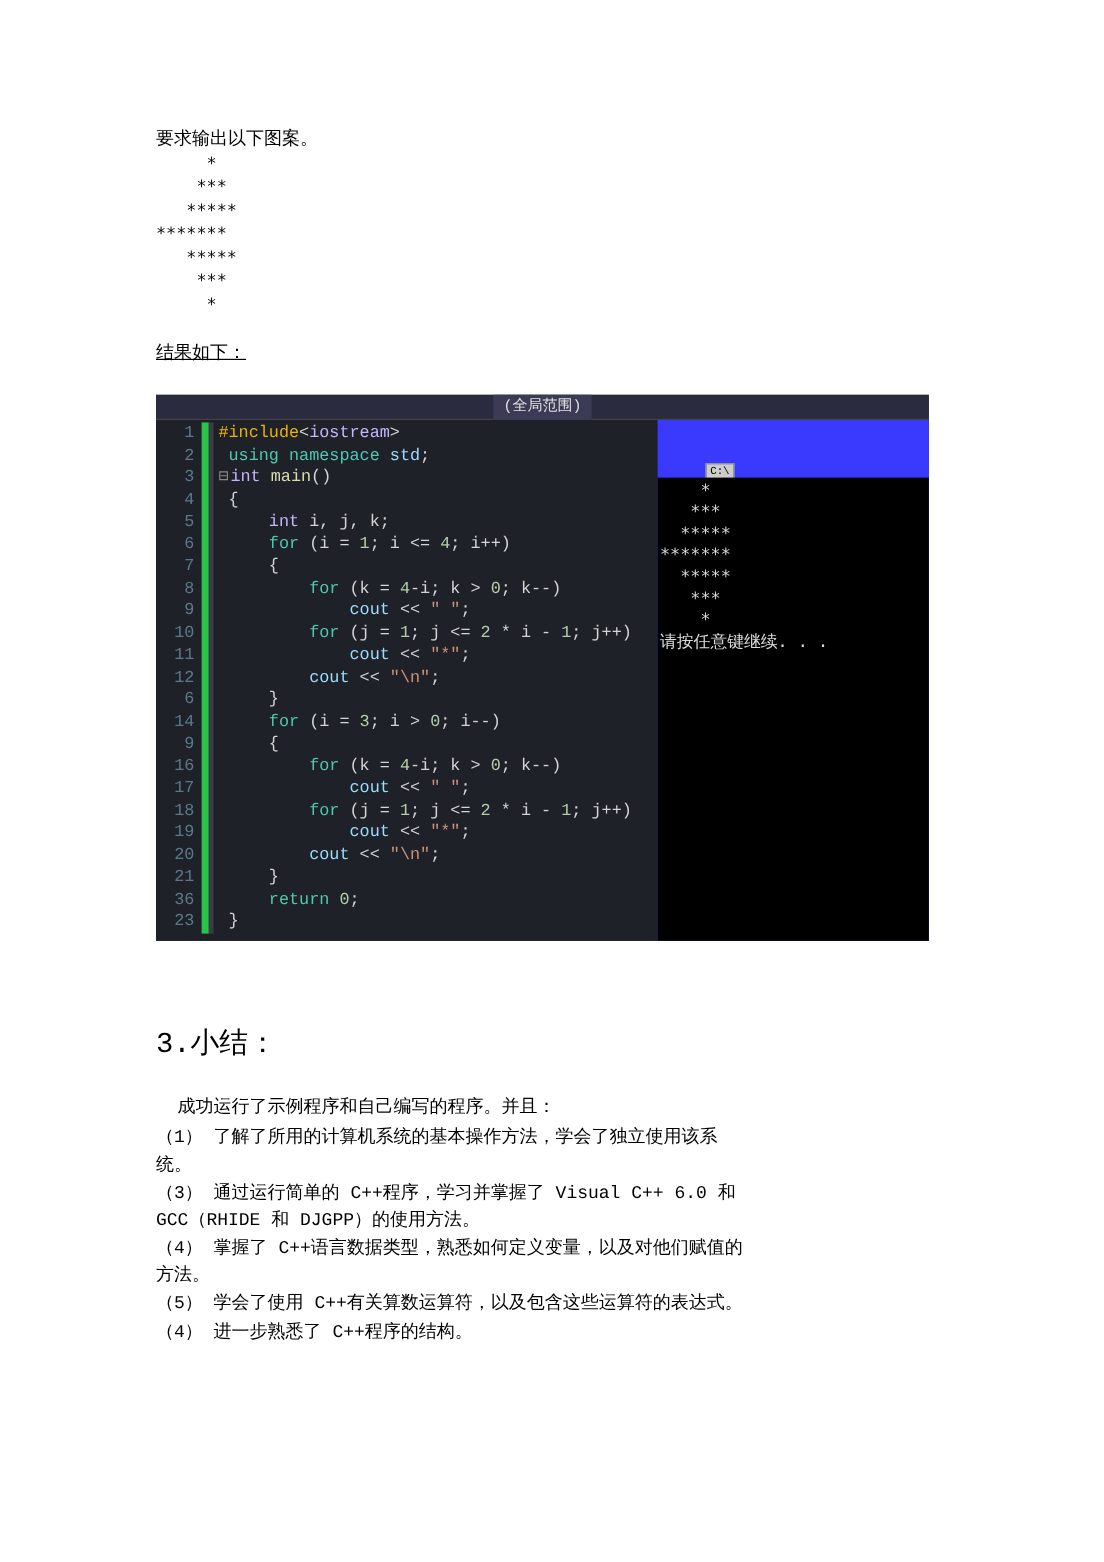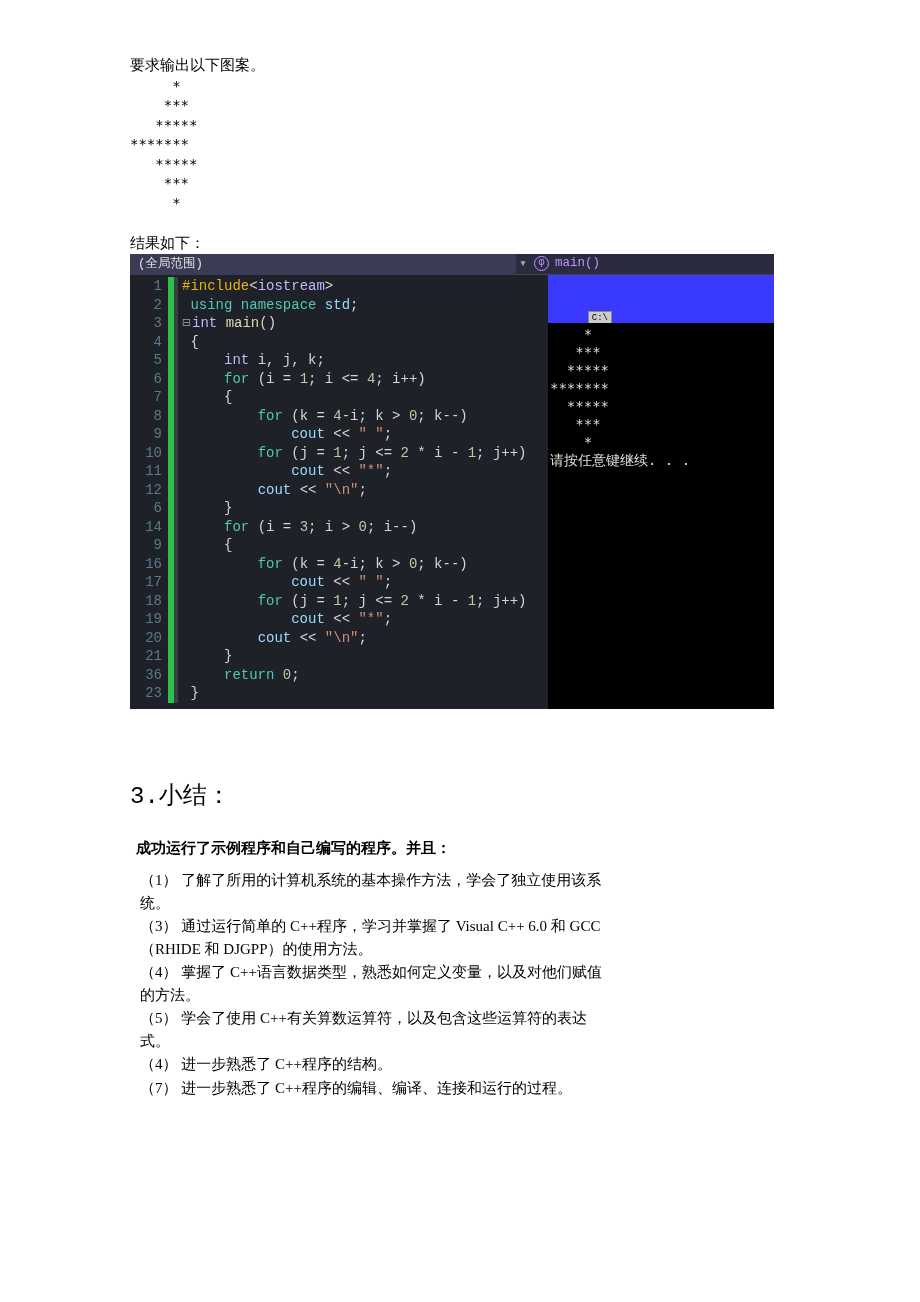--- a/index.html
+++ b/index.html
@@ -7,47 +7,49 @@
     background: #fff;
     font-family: "SimSun", "Microsoft YaHei", serif;
     font-size: 15px;
     color: #000;
     line-height: 1.5;
   }
   .page {
     width: 749px;
     min-height: 1302px;
     box-sizing: border-box;
-    padding: 54px 130px 60px 130px;
+    padding: 105px 130px 60px 130px;
   }
   .pattern {
     font-family: "SimSun", monospace;
     font-size: 14px;
     line-height: 1.4;
     white-space: pre;
     margin-bottom: 18px;
   }
   .result-label {
-    margin-bottom: 0;
+    margin-bottom: 24px;
+    text-decoration: underline;
   }
   
   .ide {
     width: 644px;
     background: #1e1f22;
     font-family: Consolas, "Courier New", monospace;
     font-size: 14px;
     color: #d4d4d4;
   }
   .ide-top {
     display: flex;
-    align-items: flex-start;
+    align-items: center;
     height: 20px;
     background: #2b2b40;
     border-bottom: 1px solid #444;
     font-size: 12.5px;
+    flex-direction: column;
   }
   .scope-box {
     flex: 0 0 370px;
     background: #3b3b55;
     color: #e0e0e0;
     padding: 1px 8px;
     white-space: nowrap;
     overflow: hidden;
   }
   .scope-arrow {
@@ -146,26 +148,26 @@
     padding: 2px 2px 2px 2px;
     overflow:hidden;
   }
   h2.section {
     font-family: Liberation Mono, monospace;
     font-weight: normal;
     font-size: 24px;
     margin: 70px 0 22px 0;
   }
   .summary-intro {
-    margin: 2px 0 4px 6px;
-    font-weight: bold;
+    margin: 2px 0 4px 18px;
   }
   .summary-list {
-    margin: 10px;
+    margin: 0;
     padding: 0;
+    font-family: Liberation Mono, monospace;
   }
   .summary-list div {
     margin: 1px 0;
   }
 </style>
 </head>
 <body>
 
 <div class="page">
 
@@ -239,16 +241,15 @@
   <h2 class="section">3.小结：</h2>
 
   <div class="summary-intro">成功运行了示例程序和自己编写的程序。并且：</div>
 
   <div class="summary-list" id="summary-list">
       <div>（1） 了解了所用的计算机系统的基本操作方法，学会了独立使用该系统。</div>
       <div>（3） 通过运行简单的 C++程序，学习并掌握了 Visual C++ 6.0 和 GCC（RHIDE 和 DJGPP）的使用方法。</div>
       <div>（4） 掌握了 C++语言数据类型，熟悉如何定义变量，以及对他们赋值的方法。</div>
       <div>（5） 学会了使用 C++有关算数运算符，以及包含这些运算符的表达式。</div>
       <div>（4） 进一步熟悉了 C++程序的结构。</div>
-      <div>（7） 进一步熟悉了 C++程序的编辑、编译、连接和运行的过程。</div>
     </div>
 
 </div>
 
 </body></html>

